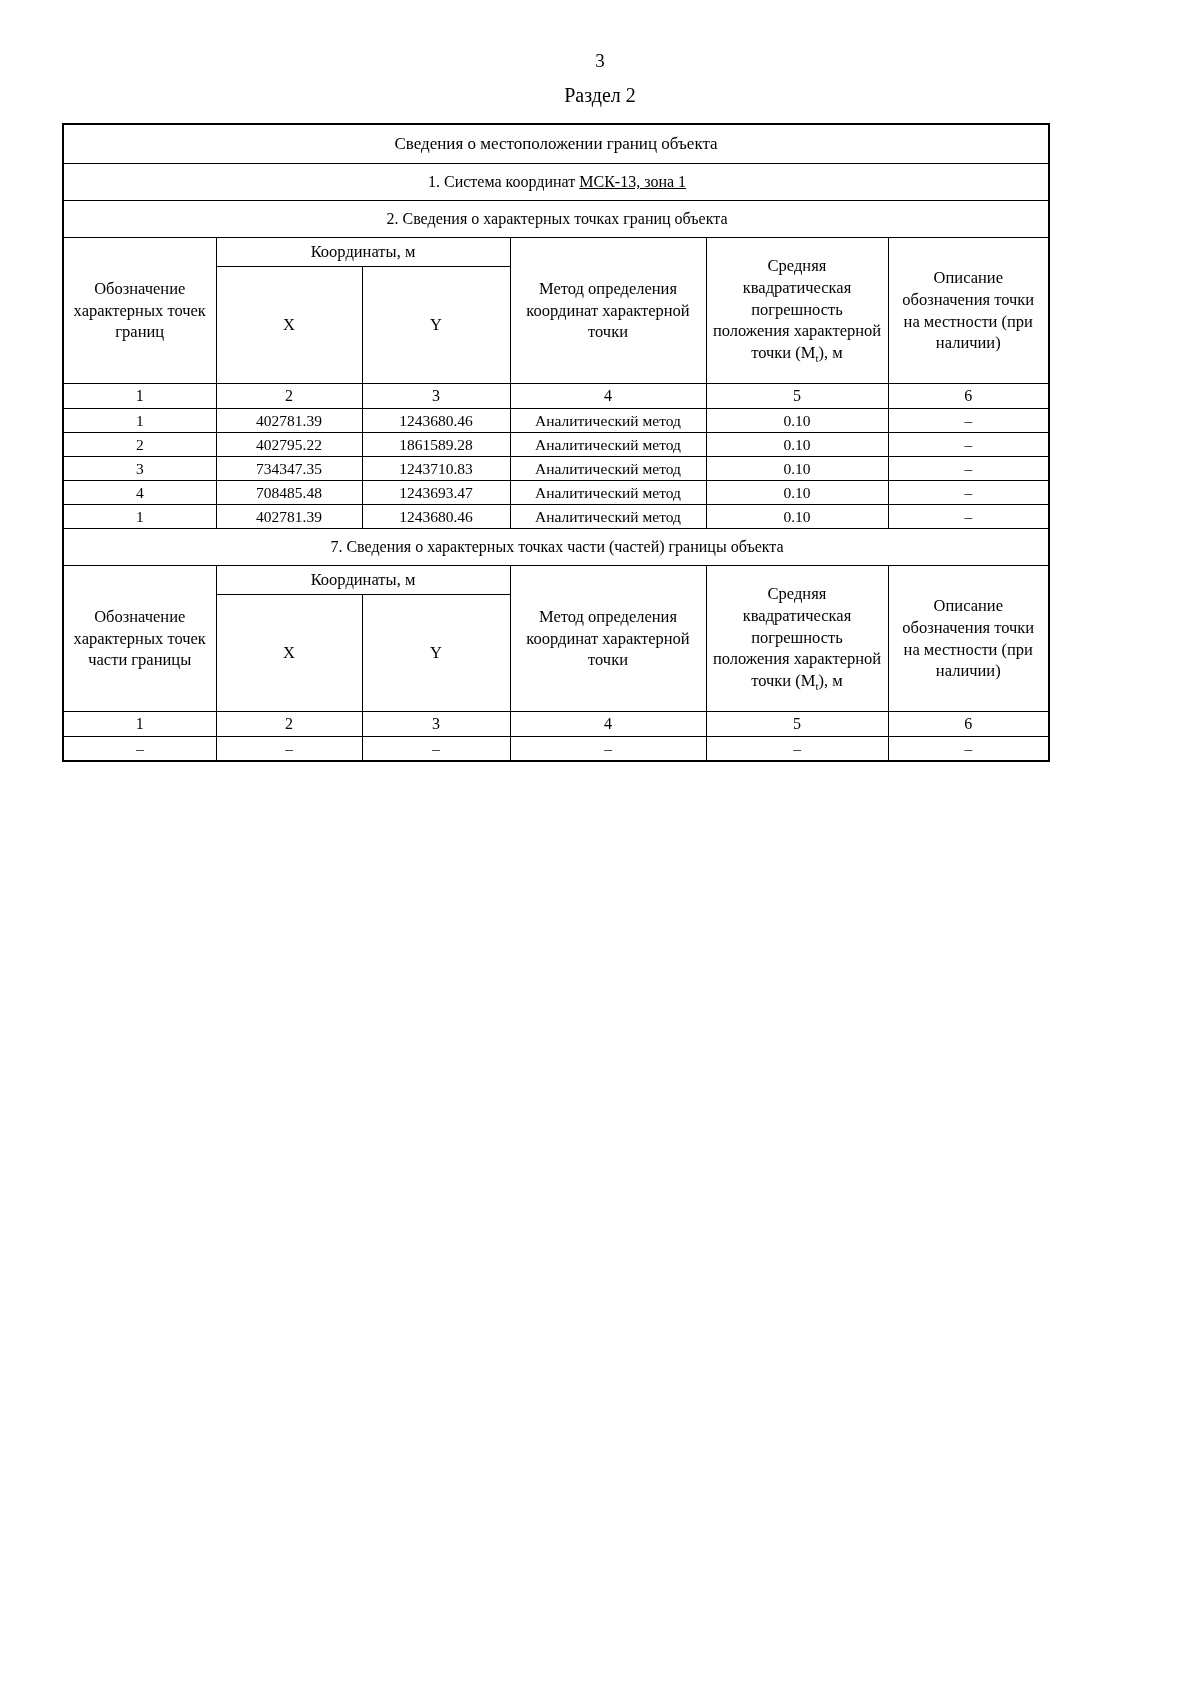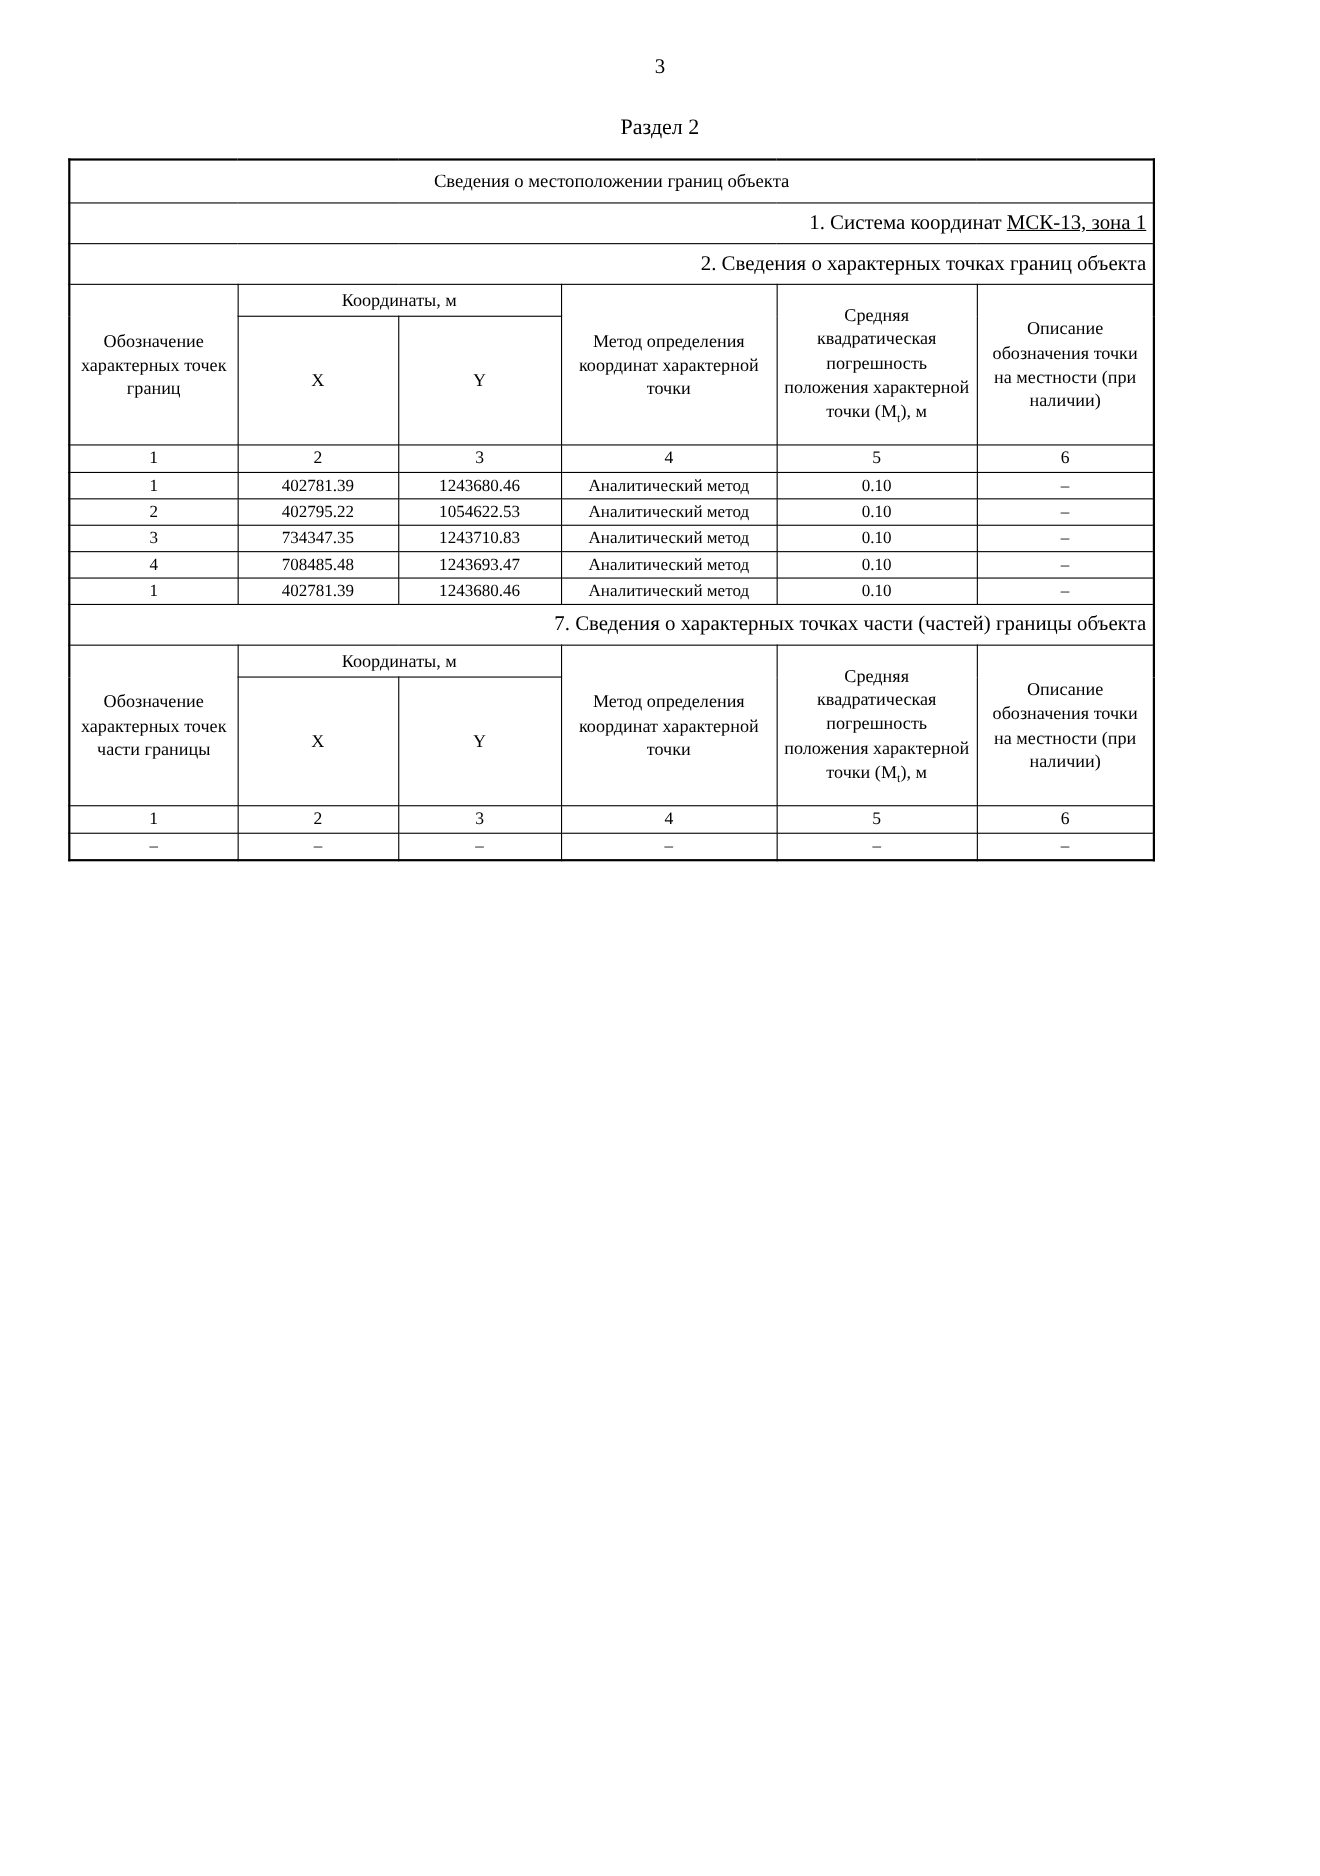--- a/index.html
+++ b/index.html
@@ -14,21 +14,21 @@
     color: #000;
     position: relative;
   }
   .page-number {
     text-align: center;
     padding-top: 50px;
     font-size: 19px;
   }
   .section-heading {
     text-align: center;
-    margin-top: 33px;
+    margin-top: 12px;
     font-size: 20px;
   }
   .doc-table {
     margin: 16px 0 12px 62px;
     width: 986px;
     border-collapse: collapse;
     table-layout: fixed;
     border: 2px solid #000;
   }
   .doc-table th, .doc-table td {
@@ -38,23 +38,23 @@
     vertical-align: middle;
     text-align: center;
     overflow: hidden;
   }
   tr.title-row td {
     height: 34px;
     font-size: 17px;
   }
   tr.info-row td {
     height: 32px;
-    text-align: right;
+    text-align: center;
     padding-left: 8px;
-    font-size: 19px;
+    font-size: 16px;
   }
   .underlined {
     text-decoration: underline;
   }
   .hdr {
     font-size: 16.5px;
     line-height: 1.32;
   }
   tr.coords-band th {
     height: 24px;
@@ -129,21 +129,21 @@
     <td>1</td>
     <td>402781.39</td>
     <td>1243680.46</td>
     <td>Аналитический метод</td>
     <td>0.10</td>
     <td>–</td>
   </tr>
   <tr class="data-row">
     <td>2</td>
     <td>402795.22</td>
-    <td>1054622.53</td>
+    <td>1861589.28</td>
     <td>Аналитический метод</td>
     <td>0.10</td>
     <td>–</td>
   </tr>
   <tr class="data-row">
     <td>3</td>
     <td>734347.35</td>
     <td>1243710.83</td>
     <td>Аналитический метод</td>
     <td>0.10</td>

